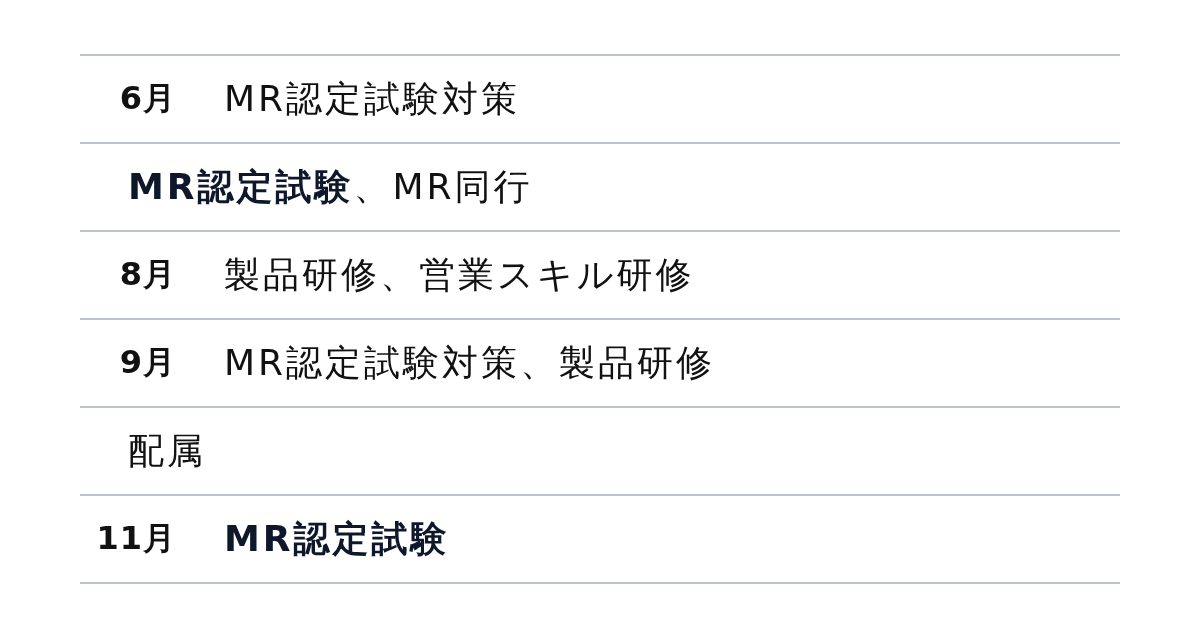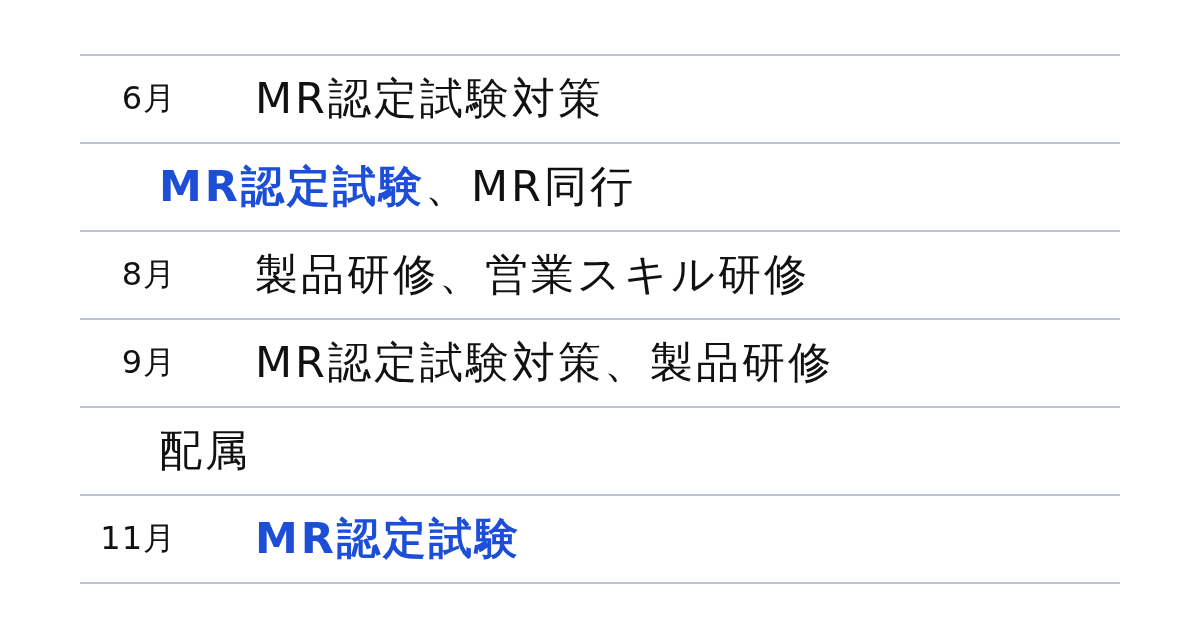--- a/index.html
+++ b/index.html
@@ -1,24 +1,24 @@
 <!DOCTYPE html>
 <html><head>
 <meta charset="utf-8">
 <style>
   html, body { margin: 0; padding: 0; background: #ffffff; }
   body { width: 1200px; height: 640px; position: relative; overflow: hidden;
          font-family: "DejaVu Sans", "Liberation Sans", sans-serif; }
   .schedule { position: absolute; left: 80px; top: 54px; width: 1040px; }
   .divider { height: 2px; background: #b9c3d1; }
   .row { height: 86px; display: flex; align-items: center; }
-  .month { width: 96px; text-align: right; font-weight: normal; font-size: 32px;
+  .month { width: 96px; text-align: right; font-weight: bold; font-size: 32px;
            color: #111111; letter-spacing: 1px; }
-  .content { margin-left: 79px; font-size: 43px; color: #111111; letter-spacing: 3px; white-space: nowrap; }
-  .hl { color: #1d4ed8; font-weight: bold; }
+  .content { margin-left: 48px; font-size: 36px; color: #111111; letter-spacing: 3px; white-space: nowrap; }
+  .hl { color: #0f172a; font-weight: bold; }
 </style>
 </head>
 <body>
 
 <div class="schedule">
   <div class="divider"></div>
 
   <div class="row">
     <div class="month">6月</div>
     <div class="content">

